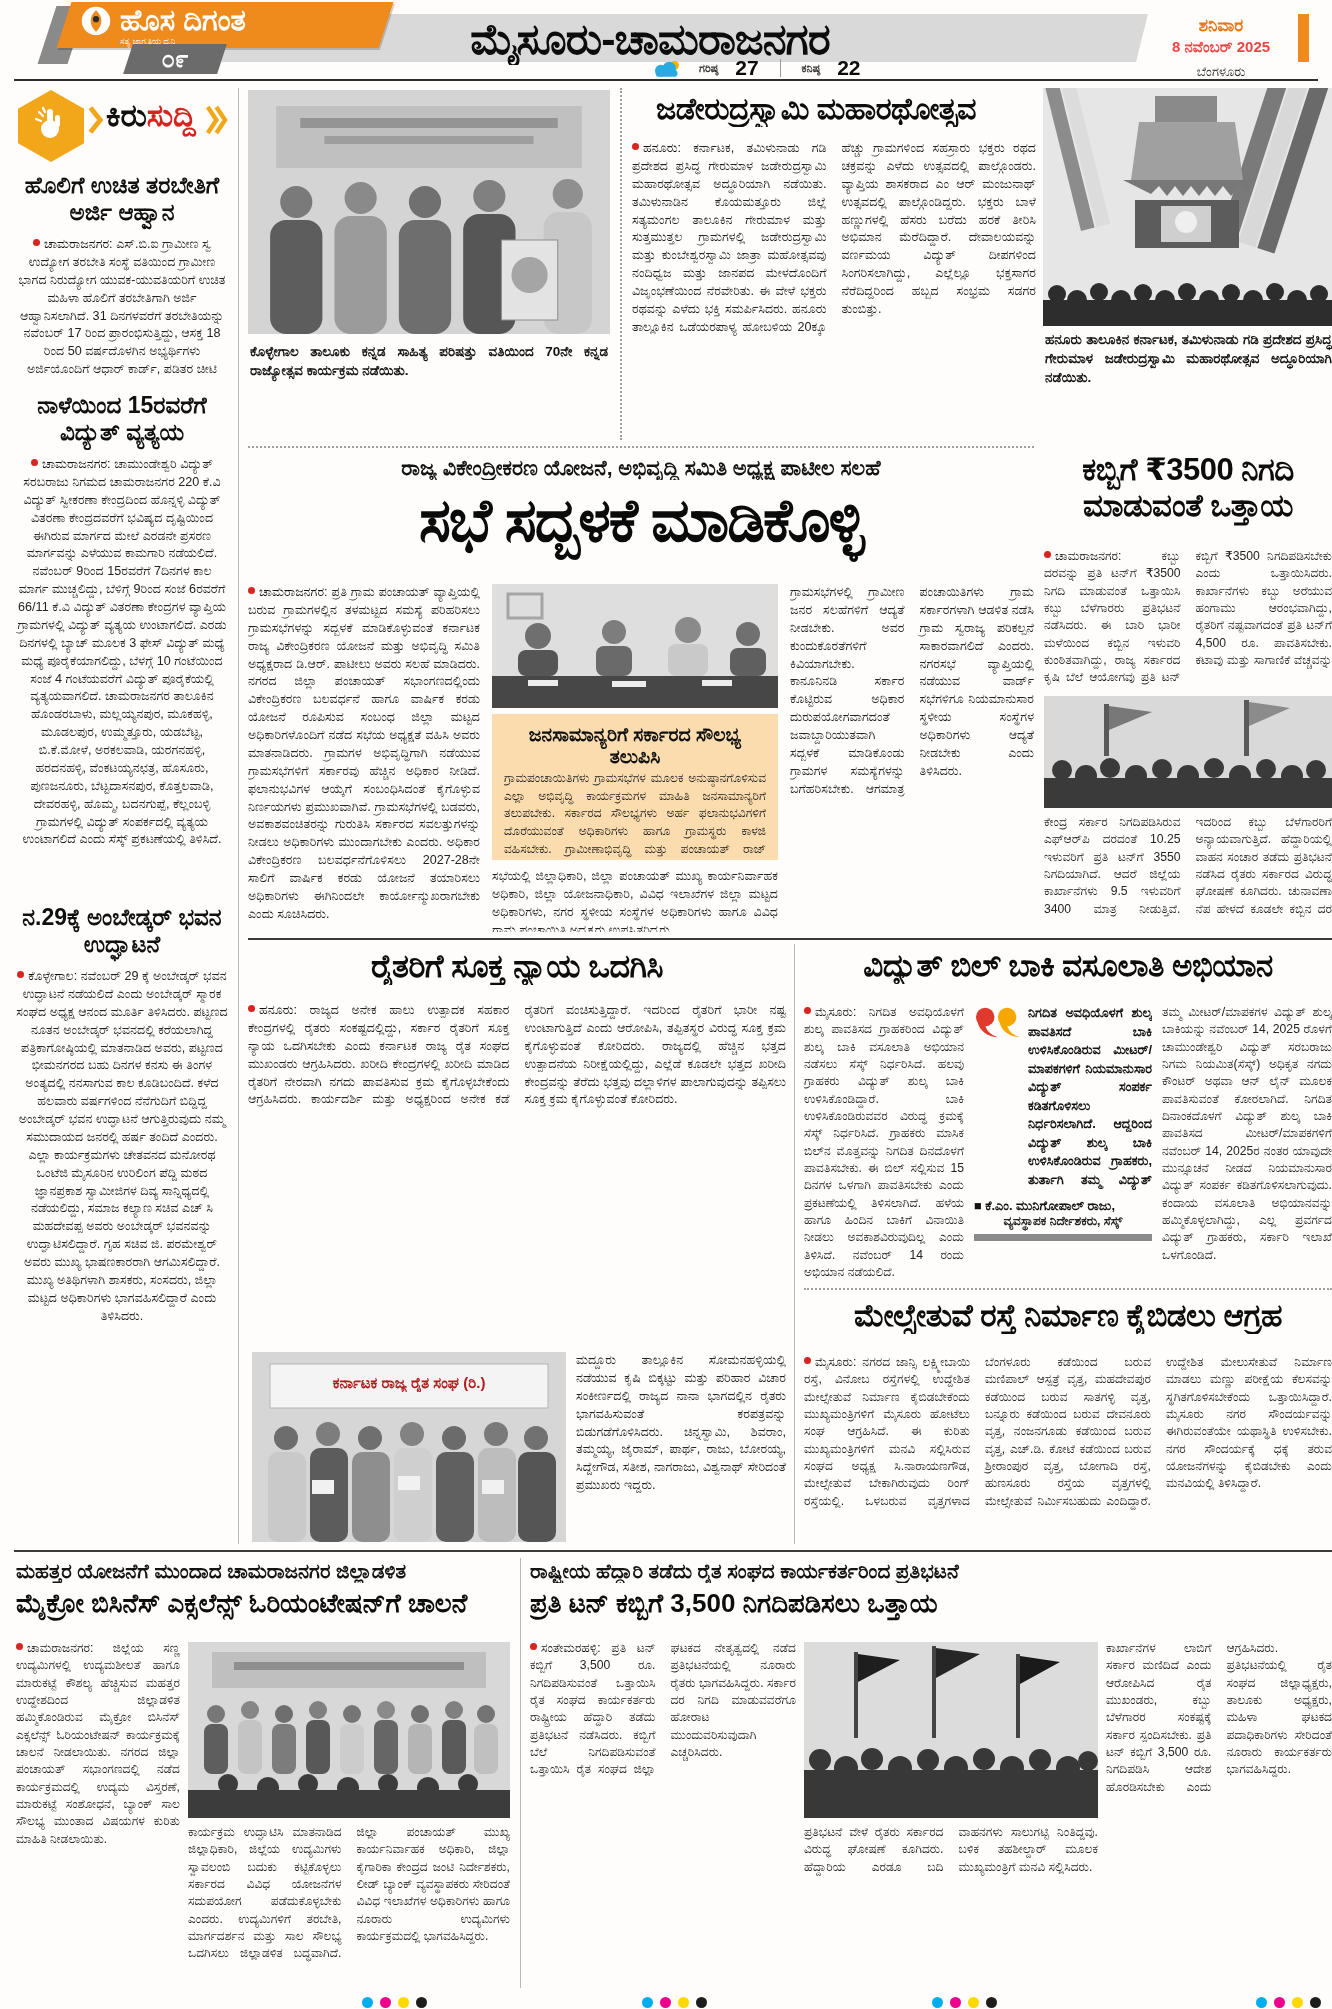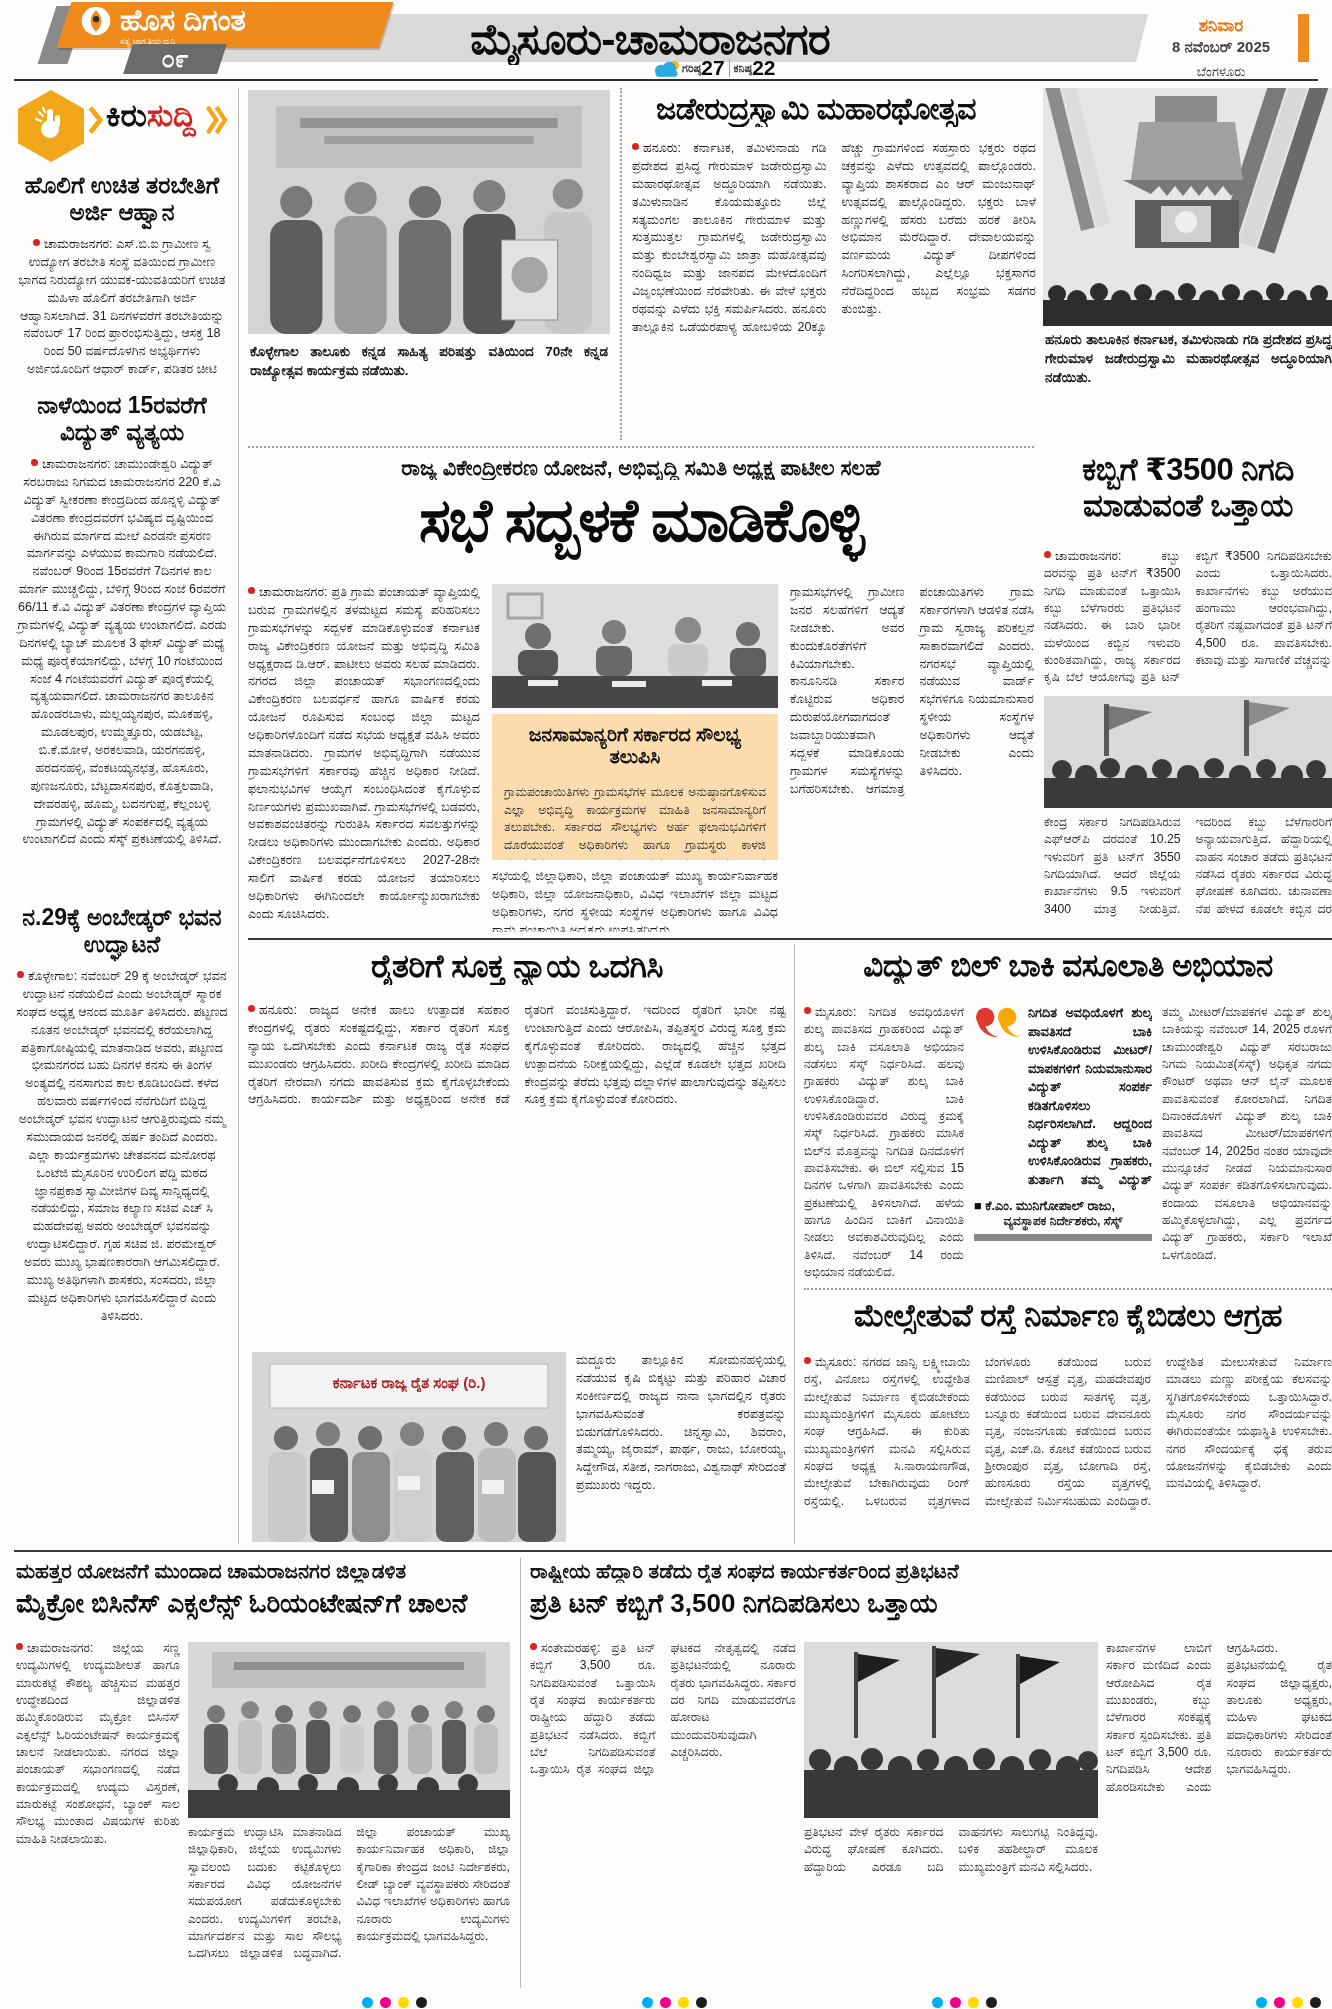--- a/index.html
+++ b/index.html
@@ -22,21 +22,21 @@
   .photo{background:#cfcfcf;overflow:hidden}
   .photo svg{display:block;width:100%;height:100%}
   .rule{border-top:2.5px solid #2e2e2e}
   .rule-med{border-top:2px solid #3a3a3a}
   .vline{border-left:1px solid #b9b9b9}
   .vdot{border-left:2px dotted #9f9f9f}
   .hdot{border-top:2px dotted #9f9f9f}
   .badge-hex{background:#f2a71b;clip-path:polygon(50% 0,100% 26%,100% 74%,50% 100%,0 74%,0 26%);display:flex;align-items:center;justify-content:center}
   .chev{display:inline-block;vertical-align:middle}
   .obox{background:#fbdcae;padding:10px 12px;overflow:hidden}
-  .obox .obt{font-size:19px;font-weight:bold;text-align:center;margin-bottom:16px;color:#101010}
+  .obox .obt{font-size:19px;font-weight:bold;text-align:center;margin-bottom:2px;color:#101010}
   .obox .obb{font-size:12.2px;line-height:1.45;text-align:justify;color:#222}
   .qwrap{overflow:hidden}
   .qtext{font-size:12.8px;font-weight:bold;line-height:1.45;color:#101010;text-align:justify}
   .qauth{font-size:12.8px;font-weight:bold;color:#101010;margin-top:8px}
   .qrole{font-size:12.2px;font-weight:bold;color:#222;text-align:center}
   .qbar{height:7px;background:#8a8a8a;margin-top:6px}
   .dot{width:11px;height:11px;border-radius:50%;display:inline-block;margin-right:7px}
   .bannertxt{position:absolute;left:0;right:0;text-align:center;font-weight:bold;color:#b01d1d;font-size:15px;overflow:hidden;white-space:nowrap}
 </style>
 </head>
@@ -56,39 +56,39 @@
             <circle cx="18" cy="16" r="3.5" fill="#2d2d2d"></circle>
           </svg>
       </span>
       <span style="color:#fff;font-size:29px;font-weight:bold;white-space:nowrap">ಹೊಸ ದಿಗಂತ</span>
     </div>
     <div class="abs" style="left:120px;top:36px;color:#fff;font-size:8.5px;white-space:nowrap">ಸತ್ಯ ಜಾಗೃತಿಯ ಧ್ವನಿ</div>
     <div class="abs" style="left:128px;top:44px;width:94px;height:30px;background:#6b6b6b;transform:skewX(-18deg)"></div>
     <div class="abs ctr" style="left:128px;top:44px;width:94px;height:30px;color:#fff;font-size:24px;font-weight:bold;line-height:30px">೦೯</div>
     <div class="abs ctr" style="left:300px;top:15px;width:700px;font-size:43px;font-weight:bold;letter-spacing:-1px;color:#0c0c0c;white-space:nowrap;overflow:hidden">ಮೈಸೂರು-ಚಾಮರಾಜನಗರ</div>
 
-    <div class="abs" style="left:652px;top:56px;display:flex;align-items:center;gap:0">
+    <div class="abs" style="left:652px;top:56px;display:flex;align-items:center;gap:17px">
       <span style="width:30px;height:19px">
         <svg viewBox="0 0 40 24" width="30" height="19">
             <circle cx="30" cy="8" r="6" fill="#f7b500"></circle>
             <circle cx="12" cy="15" r="8" fill="#29abe2"></circle>
             <circle cx="23" cy="12" r="9" fill="#29abe2"></circle>
             <rect x="5" y="14" width="29" height="9" rx="4.5" fill="#29abe2"></rect>
           </svg>
       </span>
       <span style="font-size:11px;font-weight:bold;color:#333">ಗರಿಷ್ಠ</span>
       <span style="font-size:21px;font-weight:bold;color:#0c0c0c">27</span>
       <span style="width:1px;height:18px;background:#999;display:inline-block;margin:0 4px"></span>
       <span style="font-size:11px;font-weight:bold;color:#333">ಕನಿಷ್ಠ</span>
       <span style="font-size:21px;font-weight:bold;color:#0c0c0c">22</span>
     </div>
 
     <div class="abs ctr" style="left:1150px;top:16px;width:142px">
       <div style="font-size:17px;font-weight:bold;color:#e87617">ಶನಿವಾರ</div>
-      <div style="font-size:15px;font-weight:bold;color:#404040;margin-top:2px">8 ನವೆಂಬರ್ 2025</div>
+      <div style="font-size:15px;font-weight:bold;color:#ef4444;margin-top:2px">8 ನವೆಂಬರ್ 2025</div>
       <div style="font-size:13px;color:#2b2b2b;margin-top:8px">ಬೆಂಗಳೂರು</div>
     </div>
     <div class="abs" style="left:1298px;top:14px;width:11px;height:48px;background:#ef8b1d"></div>
   </div>
 
   <div class="abs rule" style="left:14px;top:79px;width:1304px"></div>
 
   <div>
     <div class="abs badge-hex" style="left:18px;top:90px;width:66px;height:72px">
       <span>

